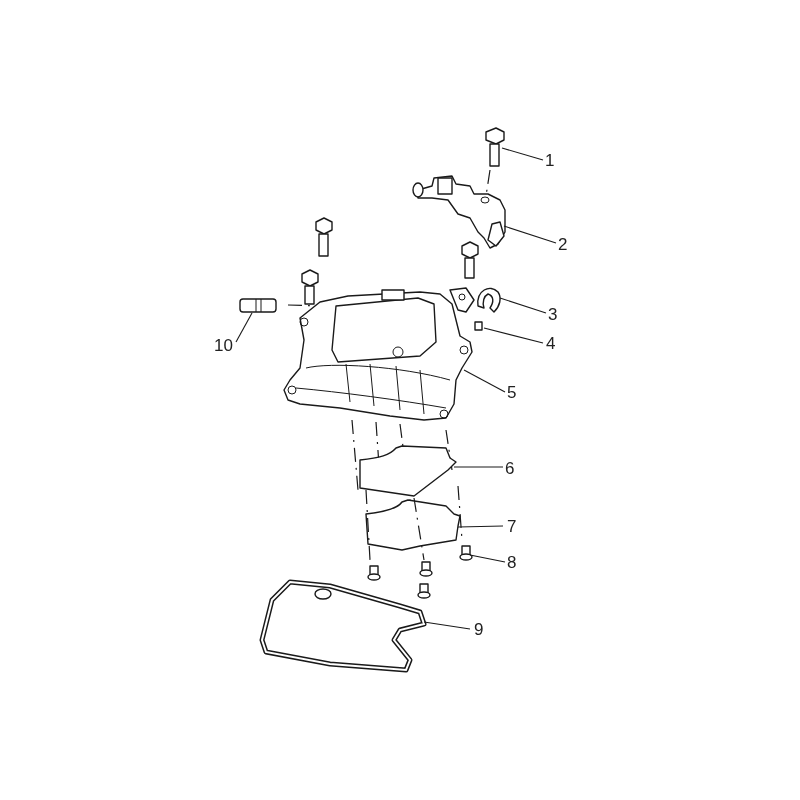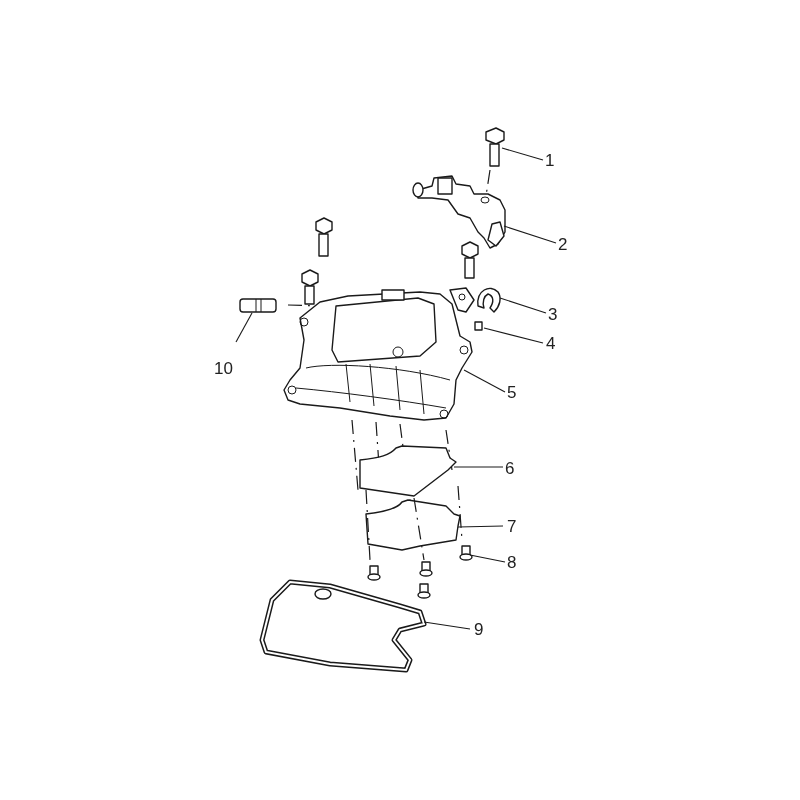--- a/index.html
+++ b/index.html
@@ -122,13 +122,13 @@
 
 <div class="callout" style="left:545px;top:152px;">1</div>
 <div class="callout" style="left:558px;top:236px;">2</div>
 <div class="callout" style="left:548px;top:306px;">3</div>
 <div class="callout" style="left:546px;top:335px;">4</div>
 <div class="callout" style="left:507px;top:384px;">5</div>
 <div class="callout" style="left:505px;top:460px;">6</div>
 <div class="callout" style="left:507px;top:518px;">7</div>
 <div class="callout" style="left:507px;top:554px;">8</div>
 <div class="callout" style="left:474px;top:621px;">9</div>
-<div class="callout" style="left:214px;top:360px;text-align:center;">10</div>
+<div class="callout" style="left:214px;top:337px;text-align:center;">10</div>
 
 </body></html>

